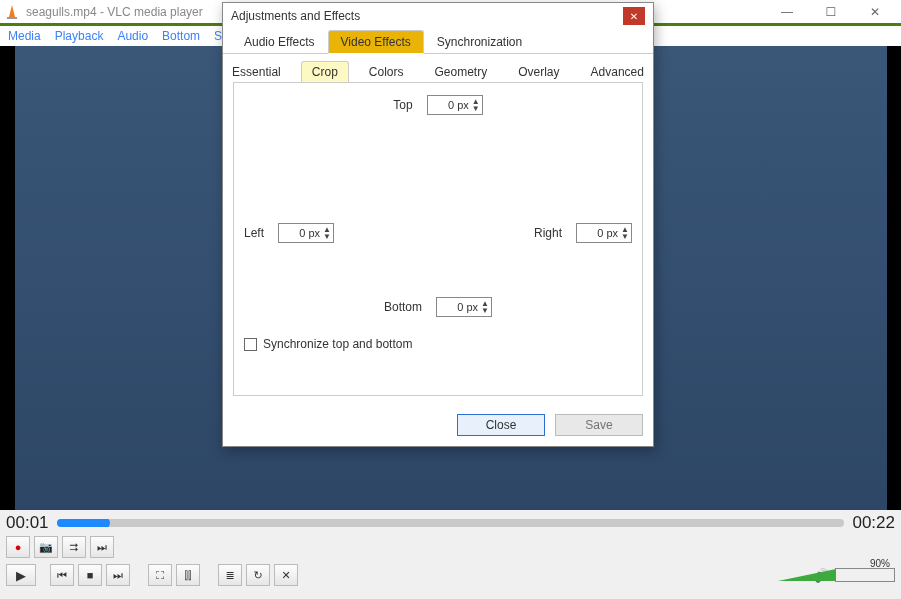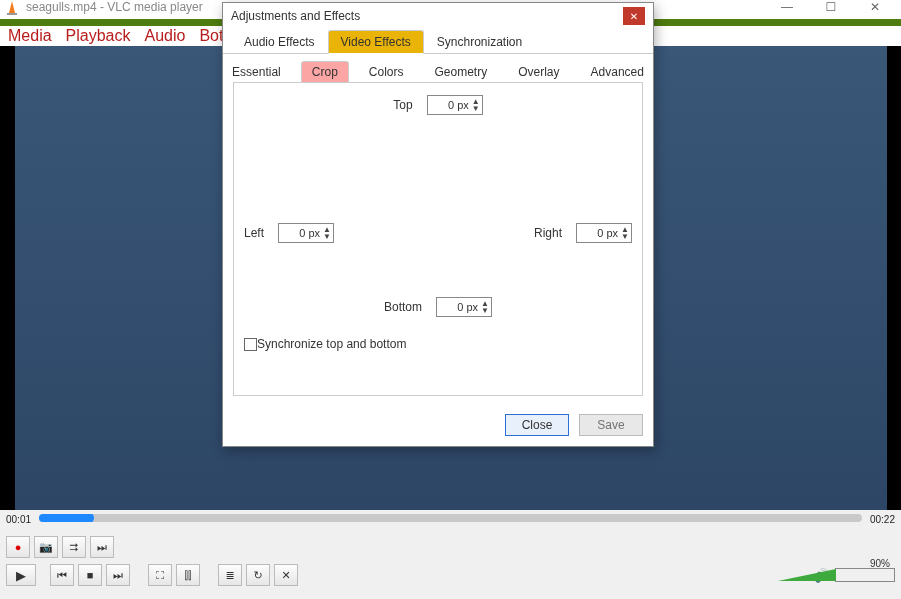--- a/index.html
+++ b/index.html
@@ -11,60 +11,61 @@
     font-size: 12px;
     background: #f0f0f0;
     color: #333;
     overflow: hidden;
     position: relative;
   }
   .titlebar {
     height: 26px;
     background: #fff;
     display: flex;
+    align-items: center;
     padding: 0 4px;
-    border-bottom: 7px solid #4d7c0f;
+    border-bottom: 3px solid #4d7c0f;
     color: #888;
   }
   .titlebar .cone { width: 16px; height: 16px; margin-right: 6px; }
   .titlebar .title { flex: 1; font-size: 12px; }
   .wincontrols { display: flex; gap: 20px; margin-right: 10px; color:#666; }
   .wincontrols span { width: 24px; text-align: center; }
   .menubar {
     height: 20px;
     background: #fff;
     display: flex;
     align-items: center;
     gap: 14px;
     padding: 0 8px;
-    color: #b91c1c;
-    font-size: 16px;
+    color: #3b82f6;
+    font-size: 12px;
   }
   .video-area {
     position: absolute;
     top: 46px; left: 0; right: 0;
     height: 464px;
     background: #000;
     display: flex;
     justify-content: center;
   }
   .video-inner {
     width: 872px;
     height: 100%;
     background: linear-gradient(180deg,#3a5778 0%, #2d4666 100%);
   }
   .time-row {
     position: absolute;
     top: 514px; left: 0; right: 0;
     height: 18px;
     display: flex;
-    align-items: flex-start;
+    align-items: center;
     padding: 0 6px;
     background: #f0f0f0;
-    font-size: 10px;
+    font-size: 17px;
     color: #222;
     gap: 8px;
   }
   .seek-track {
     flex: 1;
     height: 8px;
     border-radius: 4px;
     background: #c9c9c9;
     position: relative;
     overflow: hidden;
@@ -159,21 +160,21 @@
   .subtabs {
     display:flex; justify-content:center;
     gap:9px; padding: 6px 0 0 0;
   }
   .subtab {
     padding: 3px 10px; cursor:pointer;
     border:1px solid transparent; border-bottom:none;
     position:relative; top:1px;
   }
   .subtab.active {
-    background:#fca5a5; border-color:#ccc;
+    background:#fef9c3; border-color:#ccc;
     border-bottom:1px solid #fff;
     border-radius:3px 3px 0 0;
   }
   .panel {
     margin: 0 10px 10px 10px;
     border: 1px solid #ccc;
     padding: 12px 10px 14px 10px;
     min-height: 314px;
     position: relative;
   }
@@ -184,31 +185,31 @@
   .spin {
     width: 56px; height: 20px;
     border:1px solid #888;
     display:inline-flex; align-items:center;
     padding: 0 2px 0 4px;
     font-size: 11px;
     background: #fff;
   }
   .spin .val { flex:1; text-align:right; padding-right:3px; }
   .spin .btns { display:flex; flex-direction:column; line-height:7px; font-size:8px; color:#444; }
-  .cbrow { display:flex; align-items:center; margin-top:6px; }
+  .cbrow { display:flex; align-items:center; gap:6px; margin-top:6px; }
   .cb {
     width: 13px; height: 13px; border:1px solid #666; background:#fff;
     display:inline-block;
   }
   .dlg-buttons {
     display:flex; justify-content:flex-end;
     gap:10px; padding: 8px 10px 10px 0;
   }
   .btn {
-    width: 64px; height: 22px;
+    width: 88px; height: 22px;
     border:1px solid #888; background:#e8e8e8;
     display:inline-flex; align-items:center; justify-content:center;
     cursor:pointer;
   }
   .btn.primary { border:1px solid #2a6fd6; background:#e8f0fb; }
   .btn.disabled { color:#737373; border-color:#bbb; cursor:default; }
 </style>
 </head>
 <body>
 

